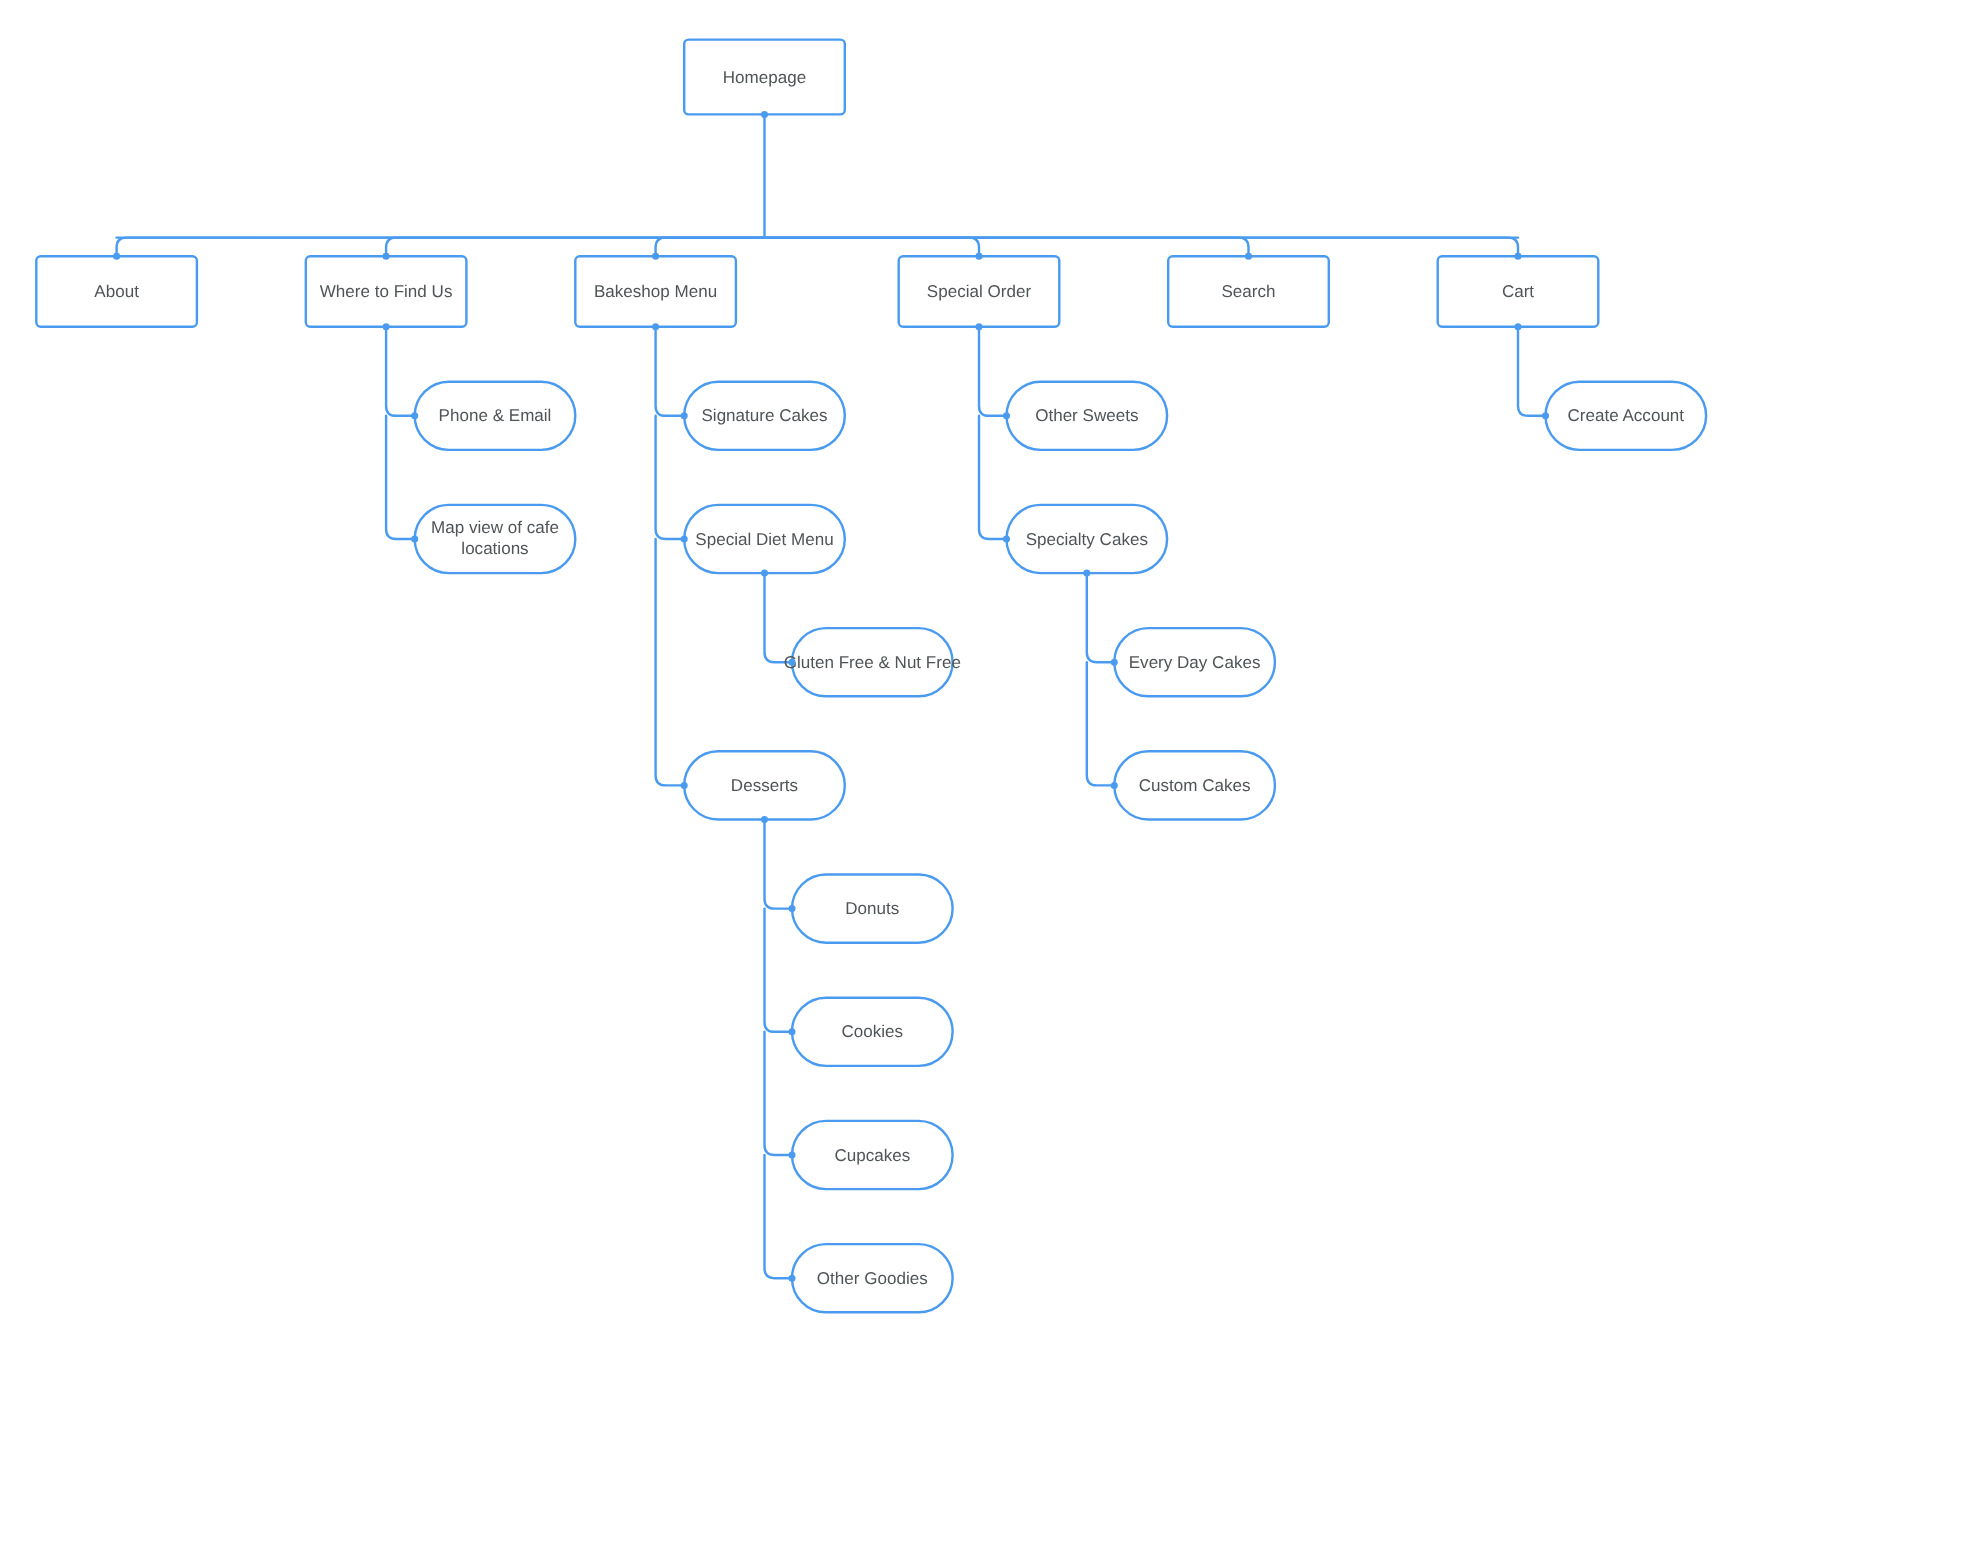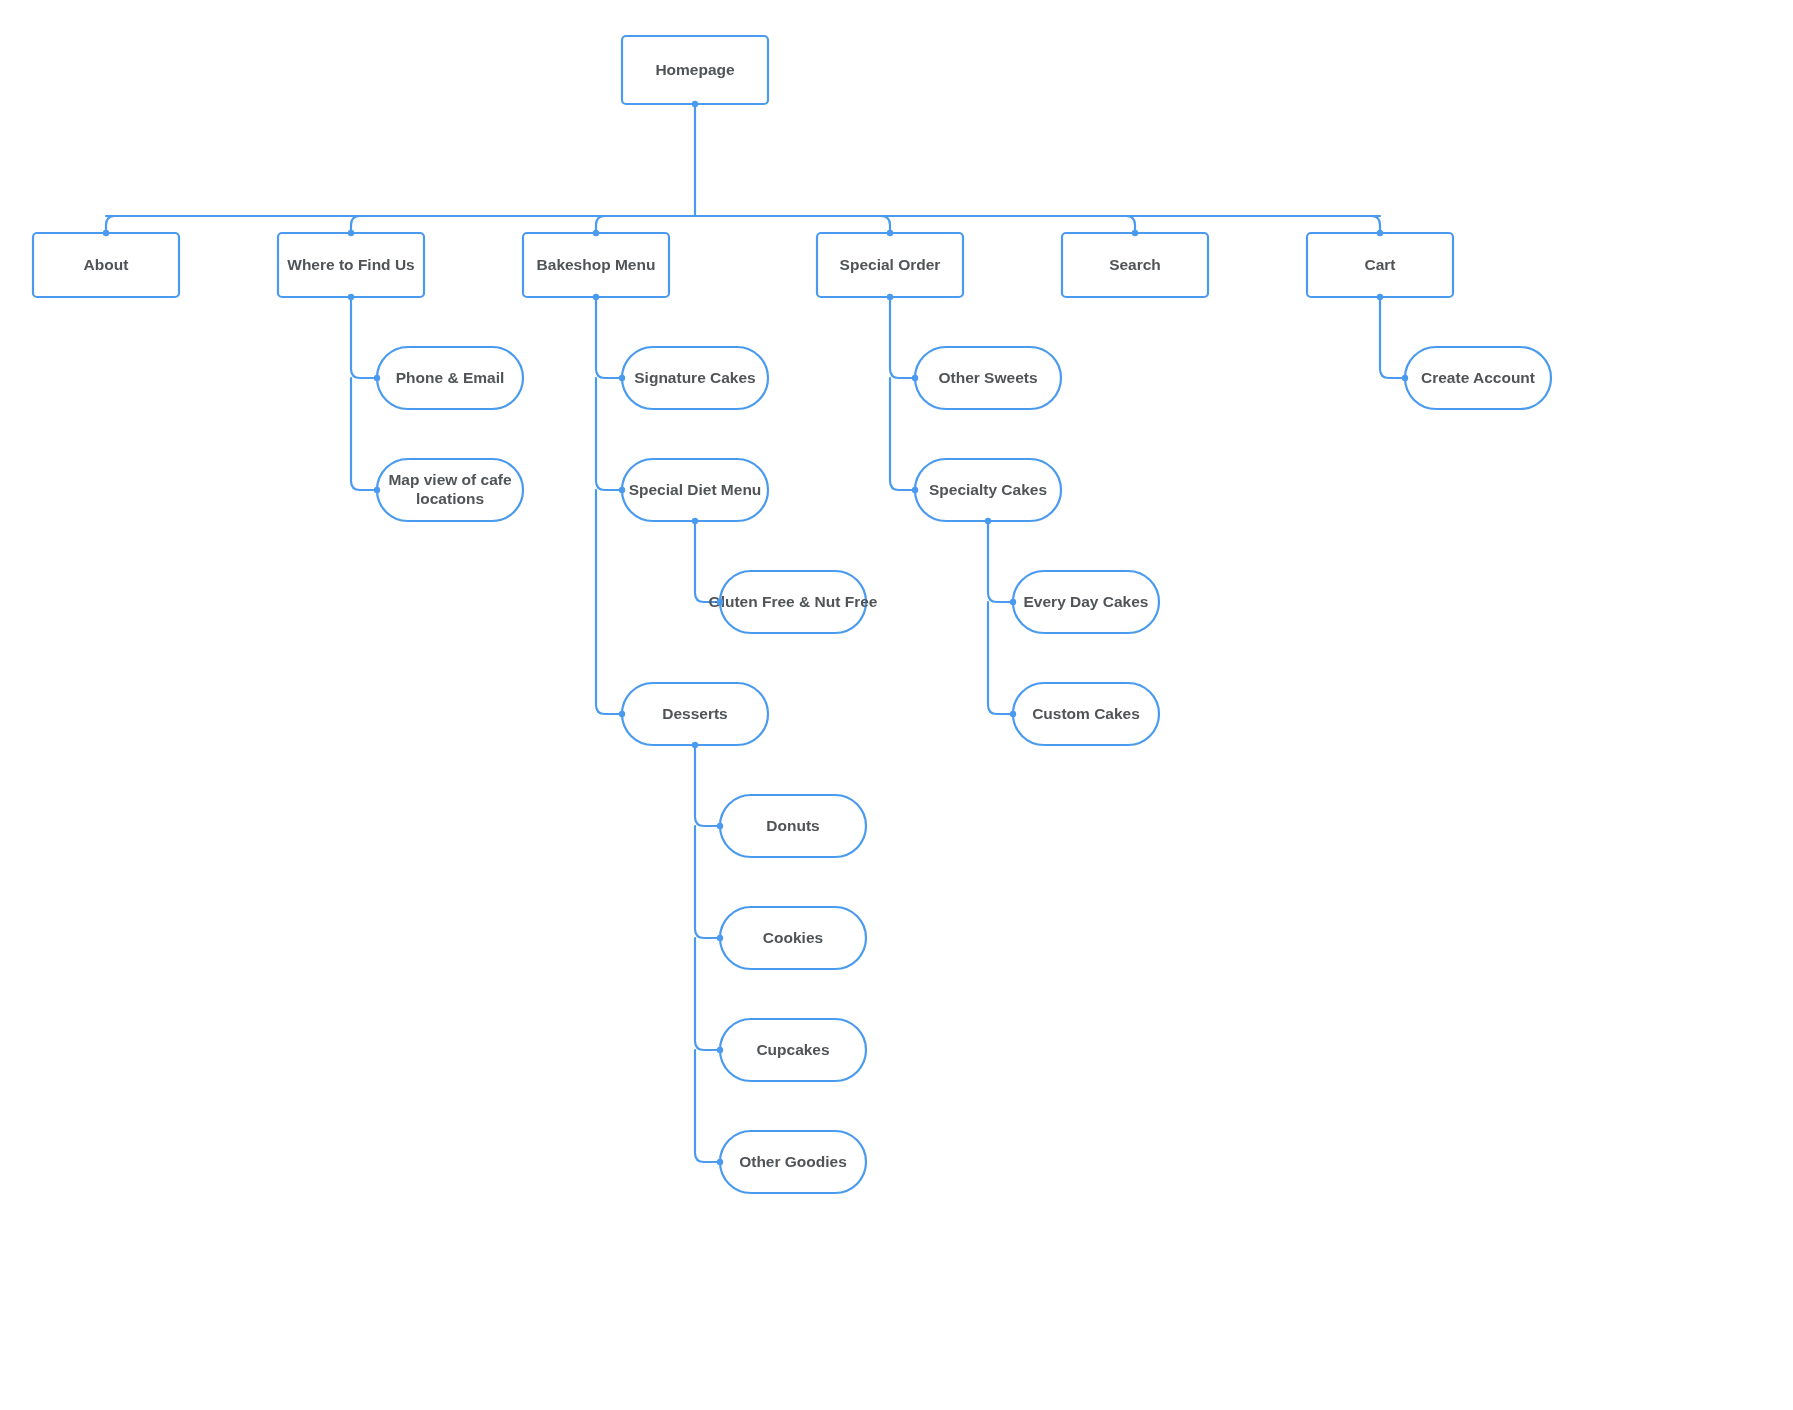--- a/index.html
+++ b/index.html
@@ -11,21 +11,20 @@
     width: 1793px;
     height: 1410px;
     font-family: "Liberation Sans", sans-serif;
     overflow: hidden;
   }
   #canvas {
     position: relative;
     width: 1793px;
     height: 1410px;
     background: #ffffff;
-    font-weight: bold;
   }
   svg#diagram {
     position: absolute;
     top: 0;
     left: 0;
     width: 1793px;
     height: 1410px;
   }
   .edge {
     fill: none;

